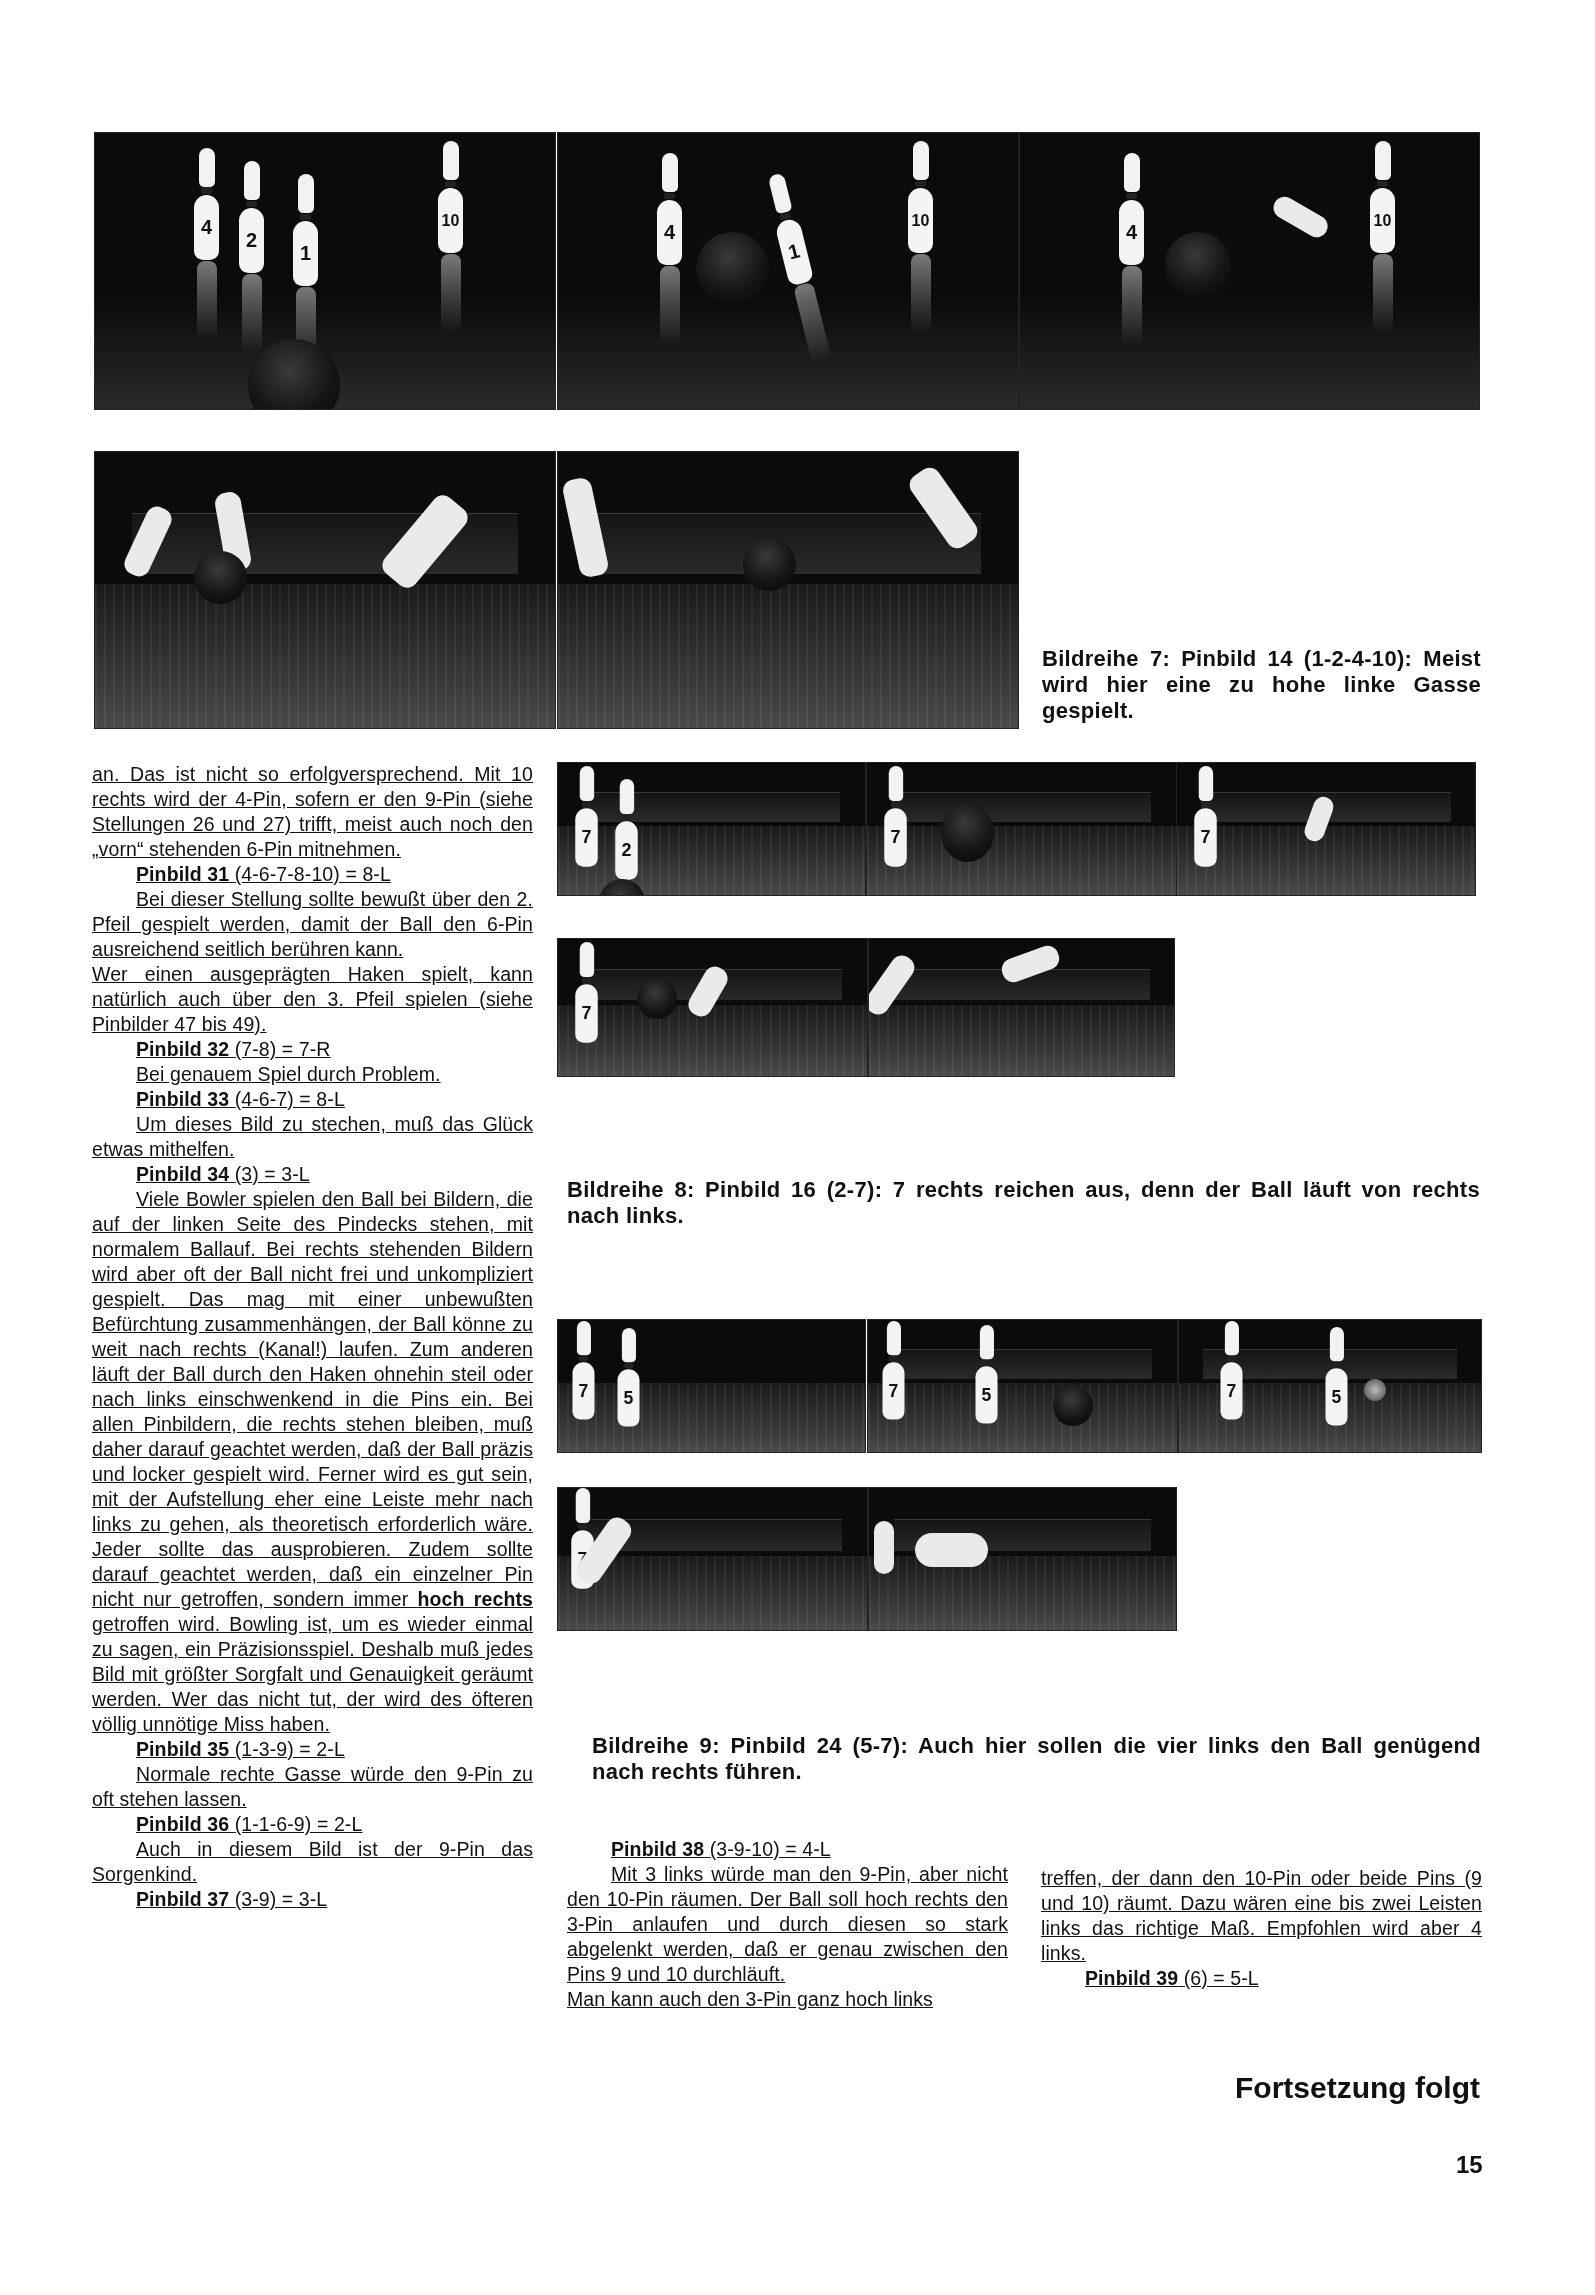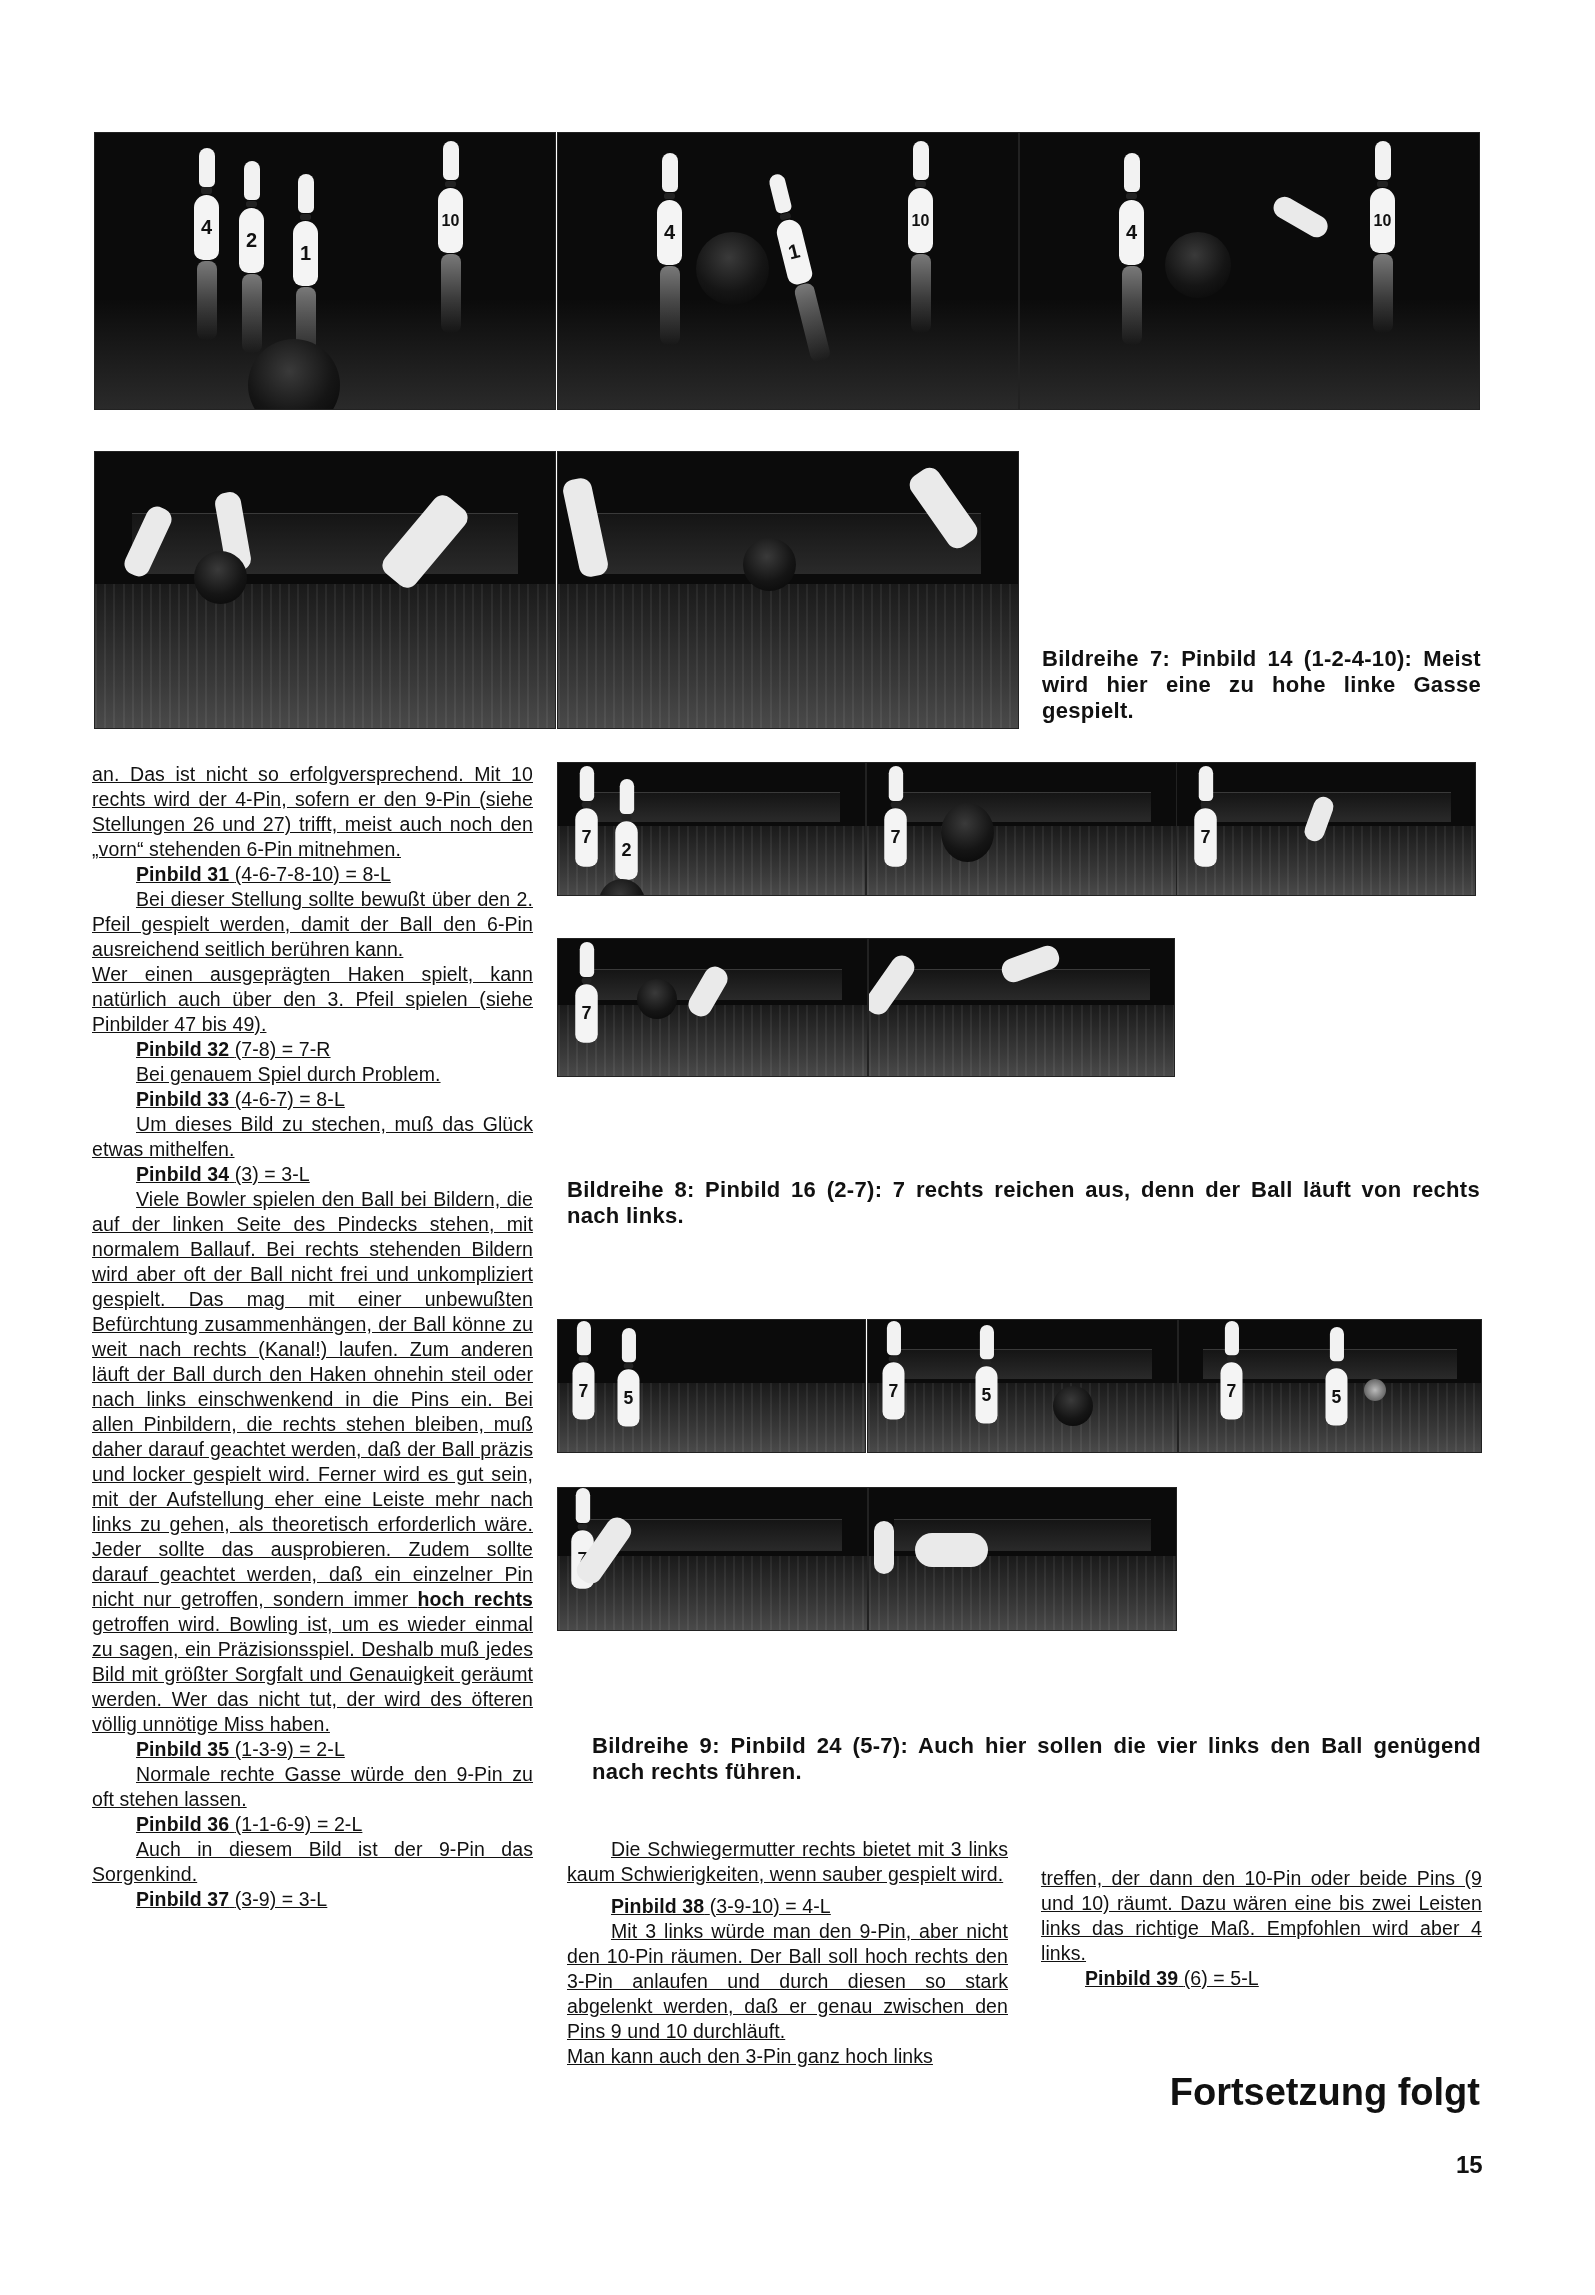--- a/index.html
+++ b/index.html
@@ -51,21 +51,21 @@
   }
   .col {
     position: absolute; font-size: 19.5px; line-height: 25px; text-align: justify;
     letter-spacing: 0.1px;
   }
   .col p { margin: 0; text-decoration: underline; }
   .col p.ind { text-indent: 44px; }
   .col .hdr { text-indent: 44px; text-align: left; }
   .col b { font-weight: bold; }
   .fortsetzung {
-    position: absolute; font-weight: bold; font-size: 38px; text-align: right;
+    position: absolute; font-weight: bold; font-size: 30px; text-align: right;
   }
   .pagenum { position: absolute; font-weight: bold; font-size: 24px; }
 </style>
 </head>
 <body>
 
 <section>
 
   <div class="photo" style="left:94px;top:132px;width:460px;height:276px;">
     <div class="lane" style="height:40%;background:linear-gradient(180deg,#0b0b0b,#2a2a2a);"></div>
@@ -287,21 +287,20 @@
   <p class="hdr"><b>Pinbild 34</b> <span>(3) = 3-L</span></p>
   <p class="ind"><span>Viele Bowler spielen den Ball bei Bildern, die auf der linken Seite des Pindecks stehen, mit normalem Ballauf. Bei rechts stehenden Bildern wird aber oft der Ball nicht frei und unkompliziert gespielt. Das mag mit einer unbewußten Befürchtung zusammenhängen, der Ball könne zu weit nach rechts (Kanal!) laufen. Zum anderen läuft der Ball durch den Haken ohnehin steil oder nach links einschwenkend in die Pins ein. Bei allen Pinbildern, die rechts stehen bleiben, muß daher darauf geachtet werden, daß der Ball präzis und locker gespielt wird. Ferner wird es gut sein, mit der Aufstellung eher eine Leiste mehr nach links zu gehen, als theoretisch erforderlich wäre. Jeder sollte das ausprobieren. Zudem sollte darauf geachtet werden, daß ein einzelner Pin nicht nur getroffen, sondern immer </span><b>hoch rechts</b><span> getroffen wird. Bowling ist, um es wieder einmal zu sagen, ein Präzisionsspiel. Deshalb muß jedes Bild mit größter Sorgfalt und Genauigkeit geräumt werden. Wer das nicht tut, der wird des öfteren völlig unnötige Miss haben.</span></p>
   <p class="hdr"><b>Pinbild 35</b> <span>(1-3-9) = 2-L</span></p>
   <p class="ind">Normale rechte Gasse würde den 9-Pin zu oft stehen lassen.</p>
   <p class="hdr"><b>Pinbild 36</b> <span>(1-1-6-9) = 2-L</span></p>
   <p class="ind">Auch in diesem Bild ist der 9-Pin das Sorgenkind.</p>
   <p class="hdr"><b>Pinbild 37</b> <span>(3-9) = 3-L</span></p>
 </article>
 
 <article class="col" style="left:567px;top:1837px;width:441px;">
-  <p class="ind" style="margin-bottom:6.6px;">Die Schwiegermutter rechts bietet mit 3 links kaum Schwierigkeiten, wenn sauber gespielt wird.</p>
   <p class="hdr"><b>Pinbild 38</b> <span>(3-9-10) = 4-L</span></p>
   <p class="ind">Mit 3 links würde man den 9-Pin, aber nicht den 10-Pin räumen. Der Ball soll hoch rechts den 3-Pin anlaufen und durch diesen so stark abgelenkt werden, daß er genau zwischen den Pins 9 und 10 durchläuft.</p>
   <p>Man kann auch den 3-Pin ganz hoch links</p>
 </article>
 
 <article class="col" style="left:1041px;top:1837px;width:441px;margin-top:29px;">
   <p>treffen, der dann den 10-Pin oder beide Pins (9 und 10) räumt. Dazu wären eine bis zwei Leisten links das richtige Maß. Empfohlen wird aber 4 links.</p>
   <p class="hdr"><b>Pinbild 39</b> <span>(6) = 5-L</span></p>
 </article>
 

